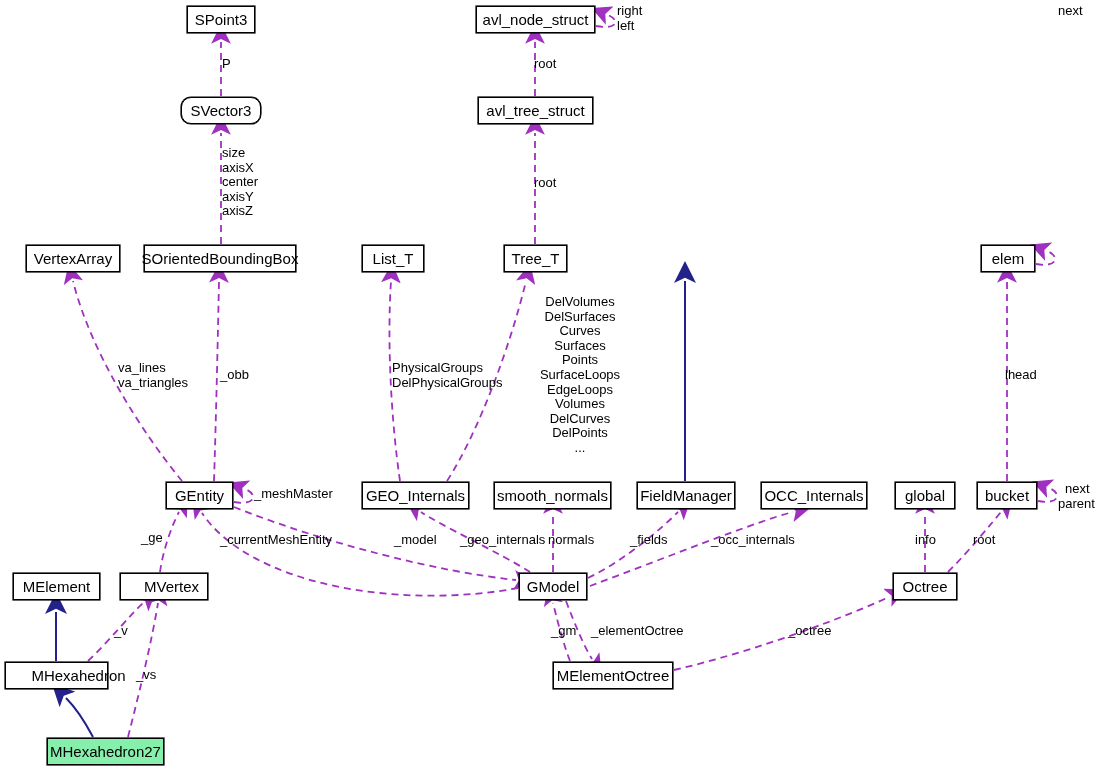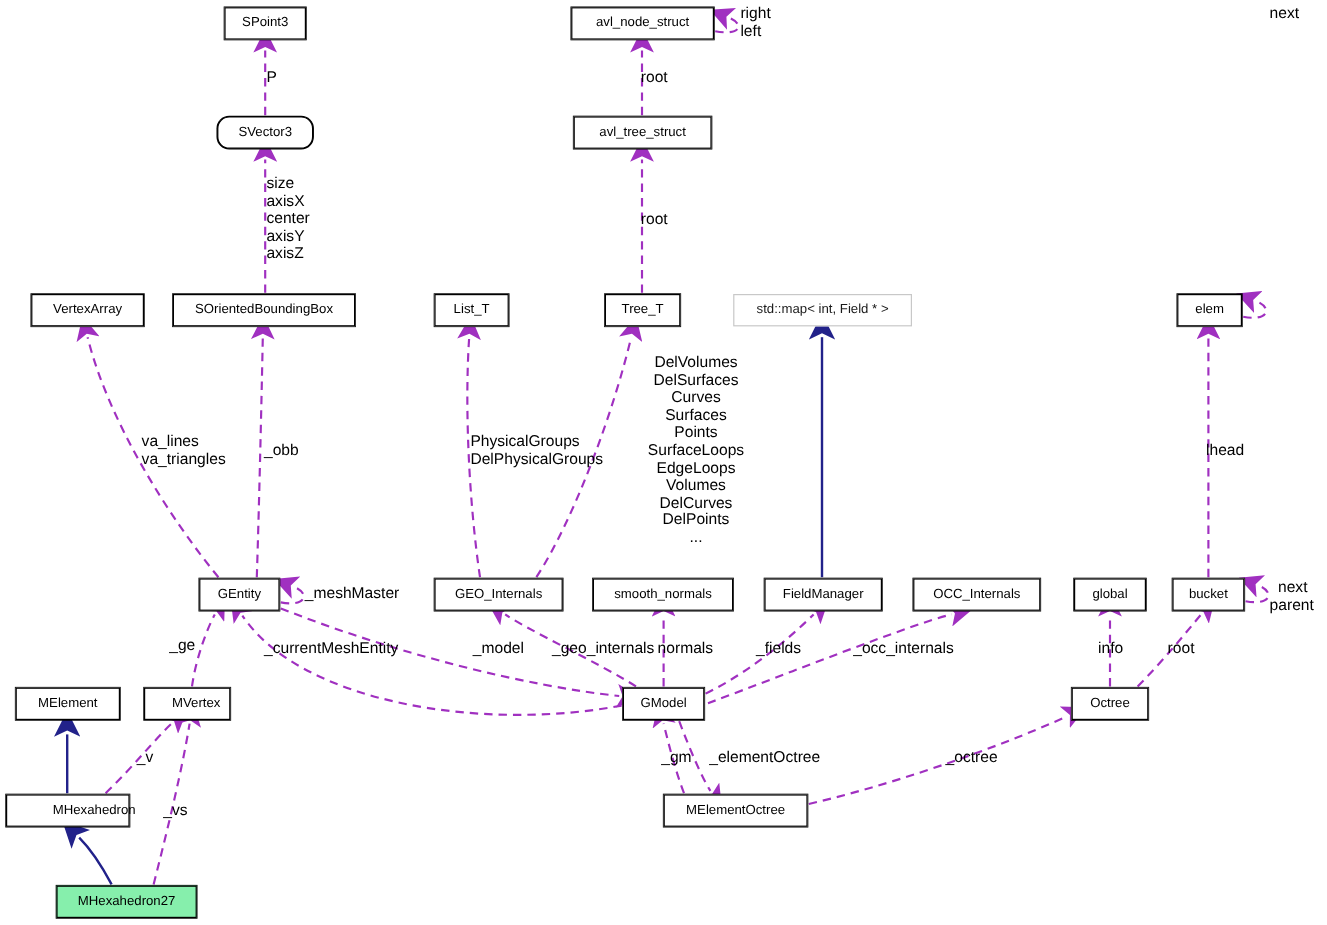--- a/index.html
+++ b/index.html
@@ -1,21 +1,21 @@
 <!DOCTYPE html>
 <html><head>
 <meta charset="utf-8">
 <style>
   html,body{margin:0;padding:0;background:#ffffff;}
   body{font-family:"Liberation Sans","DejaVu Sans",sans-serif;}
   #diagram{position:relative;width:1106px;height:771px;background:#ffffff;overflow:hidden;}
   svg#edges{position:absolute;left:0;top:0;width:1106px;height:771px;}
   .node{position:absolute;box-sizing:border-box;border:1px solid #000;background:#ffffff;
         display:flex;align-items:center;justify-content:center;
-        font-size:11px;color:#000;white-space:nowrap;line-height:1;}
+        font-size:15px;color:#000;white-space:nowrap;line-height:1;}
   .node.thick{border-width:1px;box-shadow:0 0 0 0.6px #000;}
   .node.highlight{background:#86efac;}
   .node.light{border:1px solid #c8c8c8;background:#ffffff;color:#1a1a1a;}
   .elabel{position:absolute;font-size:13px;color:#000;white-space:pre;line-height:14.6px;}
   .elabel.c{text-align:center;}
   .elabel.l{text-align:left;}
 </style>
 </head>
 <body>
 
@@ -113,23 +113,20 @@
     </div>
   <div class="node thick" style="left:144px;top:245px;width:152px;height:27px;justify-content:center;">
       <span>SOrientedBoundingBox</span>
     </div>
   <div class="node thick" style="left:362px;top:245px;width:62px;height:27px;">
       <span>List_T</span>
     </div>
   <div class="node thick" style="left:504px;top:245px;width:63px;height:27px;">
       <span>Tree_T</span>
     </div>
-  <div class="node light" style="left:611px;top:245px;width:149px;height:27px;">
-      <span>std::map&lt; int, Field * &gt;</span>
-    </div>
   <div class="node thick" style="left:981px;top:245px;width:54px;height:27px;">
       <span>elem</span>
     </div>
 
   <div class="node thick" style="left:166px;top:482px;width:67px;height:27px;">
       <span>GEntity</span>
     </div>
   <div class="node thick" style="left:362px;top:482px;width:107px;height:27px;">
       <span>GEO_Internals</span>
     </div>
@@ -145,21 +142,21 @@
   <div class="node thick" style="left:895px;top:482px;width:60px;height:27px;">
       <span>global</span>
     </div>
   <div class="node thick" style="left:977px;top:482px;width:60px;height:27px;">
       <span>bucket</span>
     </div>
 
   <div class="node thick" style="left:13px;top:573px;width:87px;height:27px;">
       <span>MElement</span>
     </div>
-  <div class="node thick" style="left:120px;top:573px;width:72px;height:27px;padding-left:15px;">
+  <div class="node thick" style="left:120px;top:573px;width:88px;height:27px;padding-left:15px;">
       <span>MVertex</span>
     </div>
   <div class="node thick" style="left:519px;top:573px;width:68px;height:27px;">
       <span>GModel</span>
     </div>
   <div class="node thick" style="left:893px;top:573px;width:64px;height:27px;">
       <span>Octree</span>
     </div>
 
   <div class="node thick" style="left:5px;top:662px;width:103px;height:27px;padding-left:44px;">

